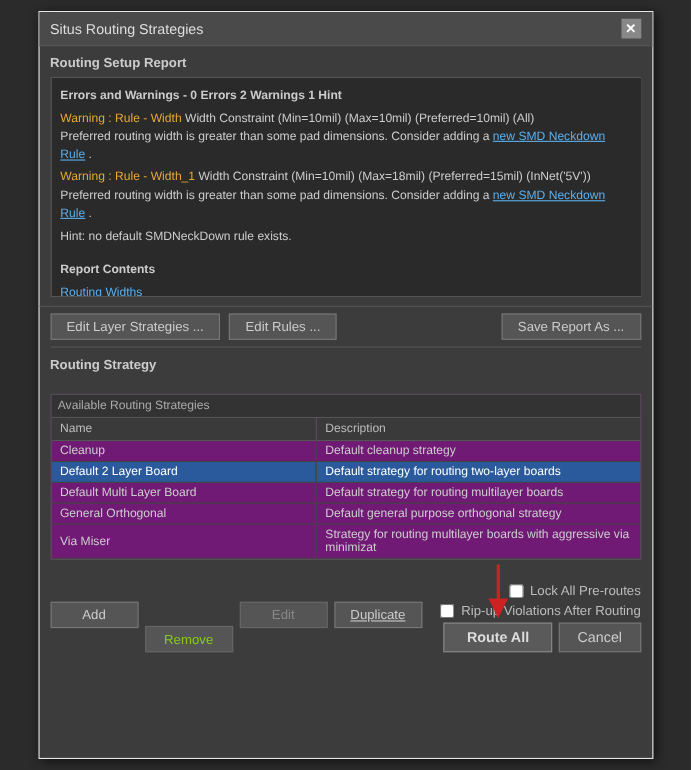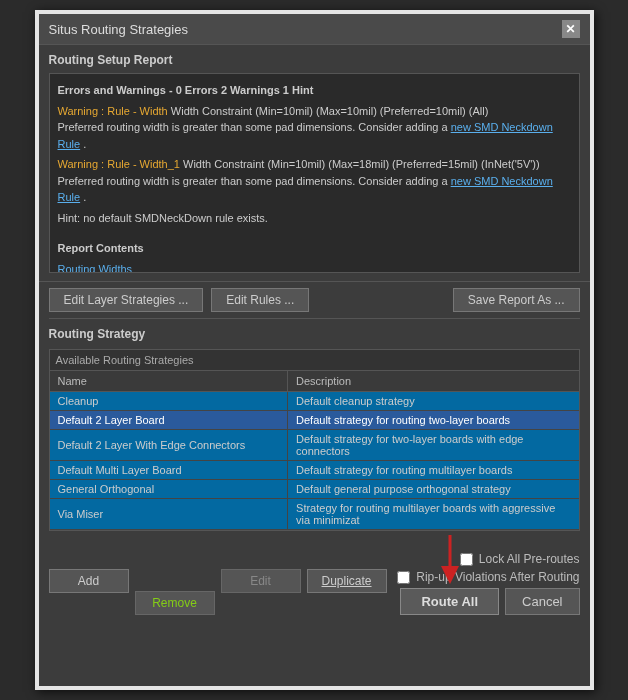--- a/index.html
+++ b/index.html
@@ -9,21 +9,21 @@
       font-size: 12px;
       color: #ccc;
       display: flex;
       justify-content: center;
       align-items: center;
       width: 628px;
       height: 700px;
     }
     .dialog {
       background: #3c3c3c;
-      border: 4px solid #e5e5e5;
+      border: 1px solid #e5e5e5;
       width: 559px;
       min-height: 680px;
       position: relative;
       box-shadow: 2px 2px 10px rgba(0,0,0,0.7);
     }
     .title-bar {
       background: #4a4a4a;
       border-bottom: 1px solid #555;
       padding: 6px 10px;
       display: flex;
@@ -114,23 +114,23 @@
     }
     .divider {
       border: none;
       border-top: 1px solid #555;
       margin: 0 10px;
     }
     .routing-strategy-section {
       padding: 8px 10px 4px 10px;
     }
     .table-container {
-      background: #0369a1;
+      background: #701a75;
       border: 1px solid #555;
-      margin-top: 8px;
+      margin-top: 20px;
     }
     .available-label {
       color: #aaa;
       font-size: 11px;
       padding: 4px 6px;
       background: #333;
       border-bottom: 1px solid #555;
     }
     table {
       width: 100%;
@@ -273,24 +273,20 @@
           </tr>
         </thead>
         <tbody id="strategy-tbody">
         <tr>
               <td>Cleanup</td>
               <td>Default cleanup strategy</td>
             </tr>
             <tr class="selected">
               <td>Default 2 Layer Board</td>
               <td>Default strategy for routing two-layer boards</td>
-            </tr>
-            <tr>
-              <td>Default 2 Layer With Edge Connectors</td>
-              <td>Default strategy for two-layer boards with edge connectors</td>
             </tr>
             <tr>
               <td>Default Multi Layer Board</td>
               <td>Default strategy for routing multilayer boards</td>
             </tr>
             <tr>
               <td>General Orthogonal</td>
               <td>Default general purpose orthogonal strategy</td>
             </tr>
             <tr>

